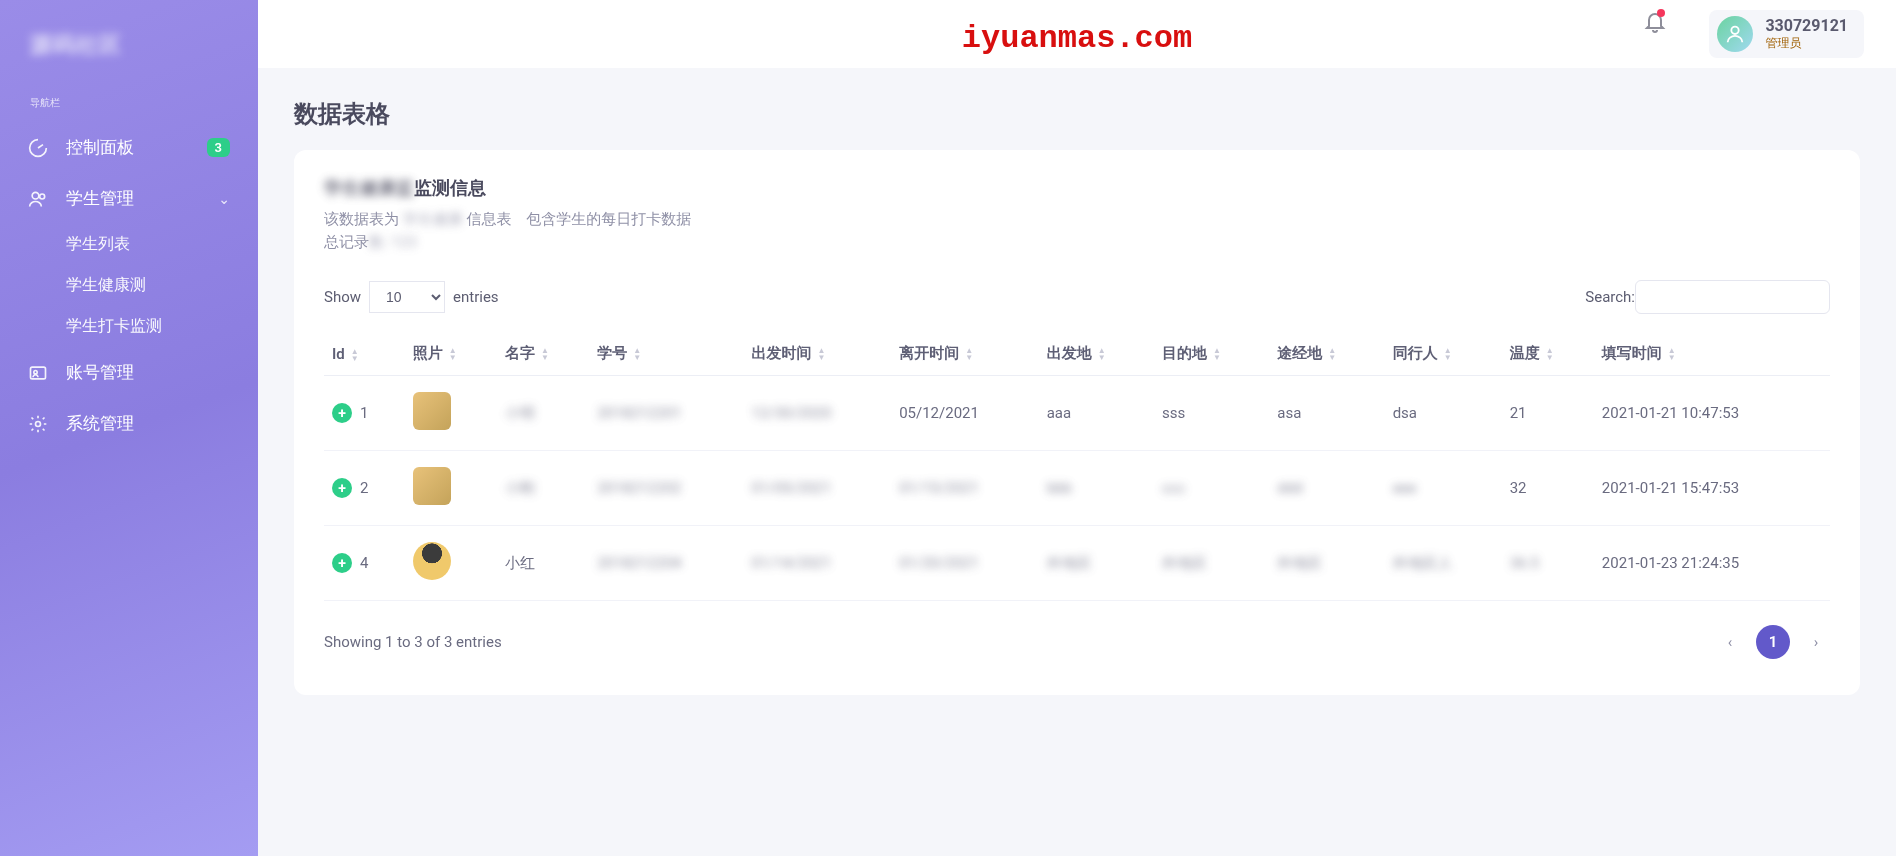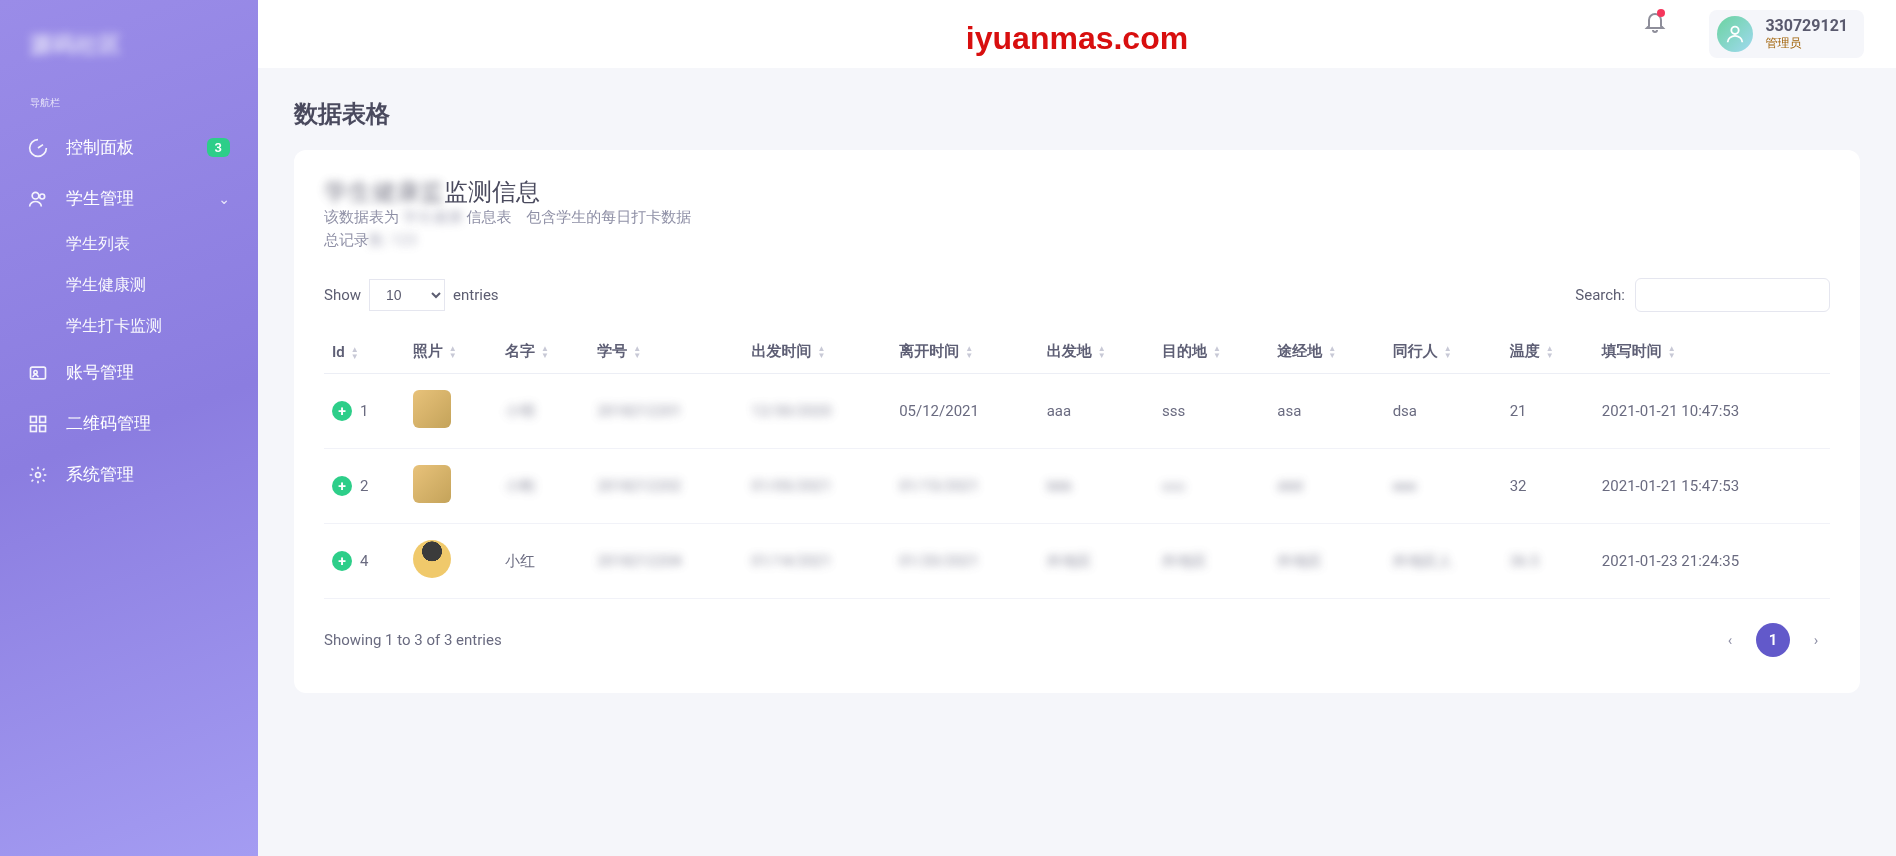--- a/index.html
+++ b/index.html
@@ -86,21 +86,21 @@
   position: relative;
 }
 .watermark {
   position: absolute;
   left: 50%;
   top: 20px;
   transform: translateX(-50%);
   color: #d80f0f;
   font-weight: 700;
   font-size: 32px;
-  font-family: Liberation Sans, sans-serif;
+  font-family: Liberation Mono, monospace;
   pointer-events: none;
 }
 .topbar-right {
   margin-left: auto;
   display: flex;
   gap: 42px;
 }
 .bell {
   position: relative;
   color: #8e8e9a;
@@ -155,23 +155,24 @@
   font-weight: 700;
   color: #4a4a5e;
   margin-bottom: 20px;
 }
 .card {
   background: #fff;
   border-radius: 12px;
   padding: 26px 30px 36px;
 }
 .card-title {
-  font-size: 24px;
-  font-weight: 400;
+  font-size: 18px;
+  font-weight: 700;
   color: #4a4a5e;
+  margin-bottom: 10px;
 }
 .card-sub {
   color: #8f90a6;
   font-size: 15px;
   margin-bottom: 4px;
 }
 .card-sub2 {
   color: #8f90a6;
   font-size: 15px;
   margin-bottom: 28px;
@@ -186,21 +187,21 @@
 }
 .show-entries { display: flex; align-items: center; gap: 8px; }
 .show-entries select {
   border: 1px solid #e5e6ef;
   border-radius: 0;
   padding: 6px 26px 6px 12px;
   font-size: 14px;
   background: #fff;
   color: #5c5d71;
 }
-.search-box { display: flex; align-items: center; gap: 10px; }
+.search-box { display: flex; align-items: center; }
 .search-box input {
   border: 1px solid #e5e6ef;
   border-radius: 6px;
   padding: 8px 12px;
   font-size: 14px;
   width: 195px;
 }
 
 
 table {
@@ -339,31 +340,20 @@
     <span class="icon">
       <svg width="20" height="20" viewBox="0 0 24 24" fill="none" stroke="white" stroke-width="2">
           <rect x="3" y="5" width="18" height="14" rx="2"></rect>
           <circle cx="9" cy="11" r="2"></circle>
           <path d="M6 17c0-2 2-3 3-3s3 1 3 3"></path>
         </svg>
     </span>
     <span>账号管理</span>
   </div>
 
-  <div class="nav-item">
-    <span class="icon">
-      <svg width="20" height="20" viewBox="0 0 24 24" fill="none" stroke="white" stroke-width="2">
-          <rect x="3" y="3" width="7" height="7"></rect>
-          <rect x="14" y="3" width="7" height="7"></rect>
-          <rect x="3" y="14" width="7" height="7"></rect>
-          <rect x="14" y="14" width="7" height="7"></rect>
-        </svg>
-    </span>
-    <span>二维码管理</span>
-  </div>
 
   <div class="nav-item">
     <span class="icon">
       <svg width="20" height="20" viewBox="0 0 24 24" fill="none" stroke="white" stroke-width="2">
           <circle cx="12" cy="12" r="3"></circle>
           <path d="M12 2v3M12 19v3M4.2 4.2l2.1 2.1M17.7 17.7l2.1 2.1M2 12h3M19 12h3M4.2 19.8l2.1-2.1M17.7 6.3l2.1-2.1"></path>
         </svg>
     </span>
     <span>系统管理</span>
   </div>

